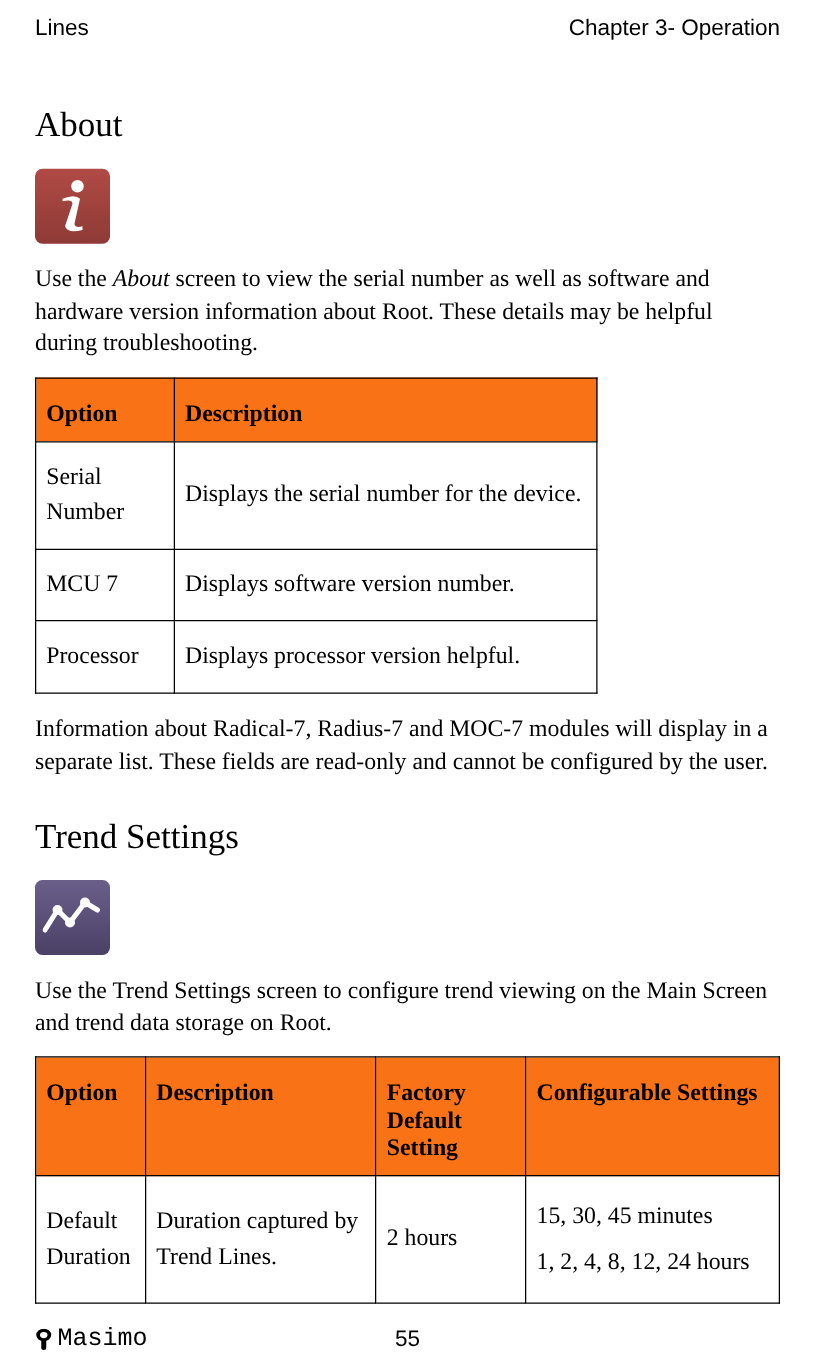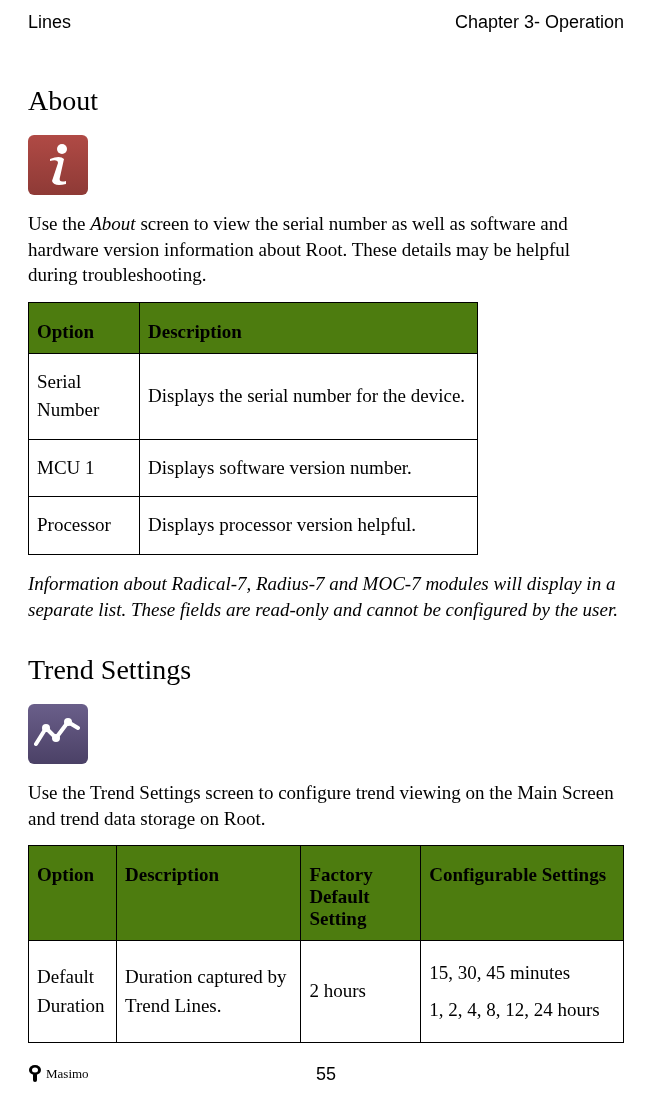--- a/index.html
+++ b/index.html
@@ -47,21 +47,21 @@
       line-height: 1.35;
     }
     table {
       border-collapse: collapse;
       margin-bottom: 16px;
     }
     table, th, td {
       border: 1px solid #000;
     }
     th {
-      background: #4d7c0f;
+      background: #f97316;
       font-weight: bold;
       text-align: left;
       padding: 18px 8px 10px 8px;
       vertical-align: top;
     }
     td {
       padding: 14px 8px;
       vertical-align: middle;
       line-height: 1.5;
     }
@@ -86,22 +86,22 @@
     .footer-center {
       position: absolute;
       left: 50%;
       transform: translateX(-50%);
       font-family: "Segoe UI", Arial, sans-serif;
     }
     .footer-right {
       display: flex;
       align-items: center;
       gap: 4px;
-      font-family: Liberation Serif, serif;
-      font-size: 13px;
+      font-family: Liberation Mono, monospace;
+      font-size: 20px;
     }
     .masimo-icon {
       width: 14px;
       height: 18px;
       display: inline-block;
     }
     .row-two-line { line-height: 1.9; }
   </style>
 </head>
 <body>
@@ -126,31 +126,31 @@
   <tbody>
       <tr>
     <th>Option</th>
     <th>Description</th>
   </tr>
   <tr>
     <td>Serial Number</td>
     <td>Displays the serial number for the device.</td>
   </tr>
   <tr>
-    <td>MCU 1</td>
+    <td>MCU 7</td>
     <td>Displays software version number.</td>
   </tr>
   <tr>
     <td>Processor</td>
     <td>Displays processor version helpful.</td>
   </tr>
 </tbody>
   </table>
 
-<p class="body-text" style="margin-bottom:32px;font-style:italic;">Information about Radical-7, Radius-7 and MOC-7 modules will display in a separate list. These fields are read-only and cannot be configured by the user.</p>
+<p class="body-text" style="margin-bottom:32px;">Information about Radical-7, Radius-7 and MOC-7 modules will display in a separate list. These fields are read-only and cannot be configured by the user.</p>
 
 <div class="section-heading">Trend Settings</div>
 
 <div class="icon-box icon-trend-bg">
   <svg width="48" height="40" viewBox="0 0 48 40">
     <polyline points="2,30 12,14 22,24 34,8 44,14" stroke="#fff" stroke-width="4" fill="none" stroke-linecap="round" stroke-linejoin="round"></polyline>
     <circle cx="12" cy="14" r="4" fill="#fff"></circle>
     <circle cx="22" cy="24" r="4" fill="#fff"></circle>
     <circle cx="34" cy="8" r="4" fill="#fff"></circle>
   </svg>

